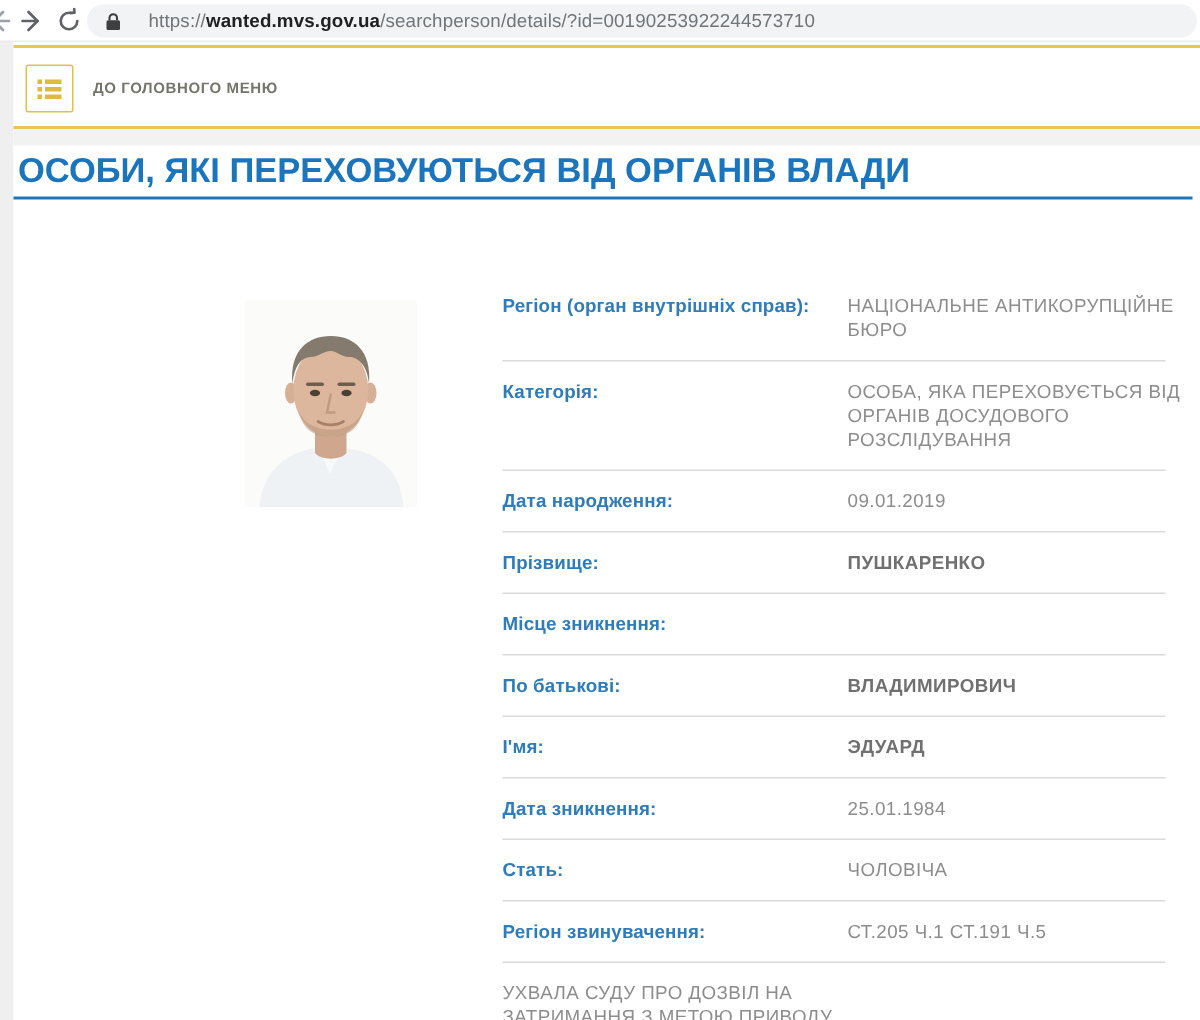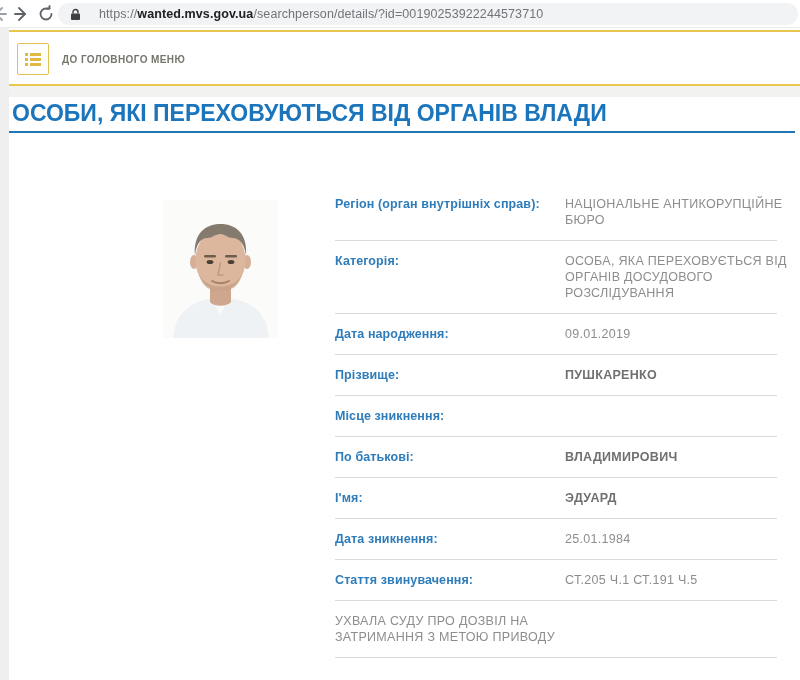--- a/index.html
+++ b/index.html
@@ -149,21 +149,25 @@
       </div>
       <div class="row strong">
         <div class="lbl">І'мя:</div>
         <div class="val">ЭДУАРД</div>
       </div>
       <div class="row">
         <div class="lbl">Дата зникнення:</div>
         <div class="val">25.01.1984</div>
       </div>
       <div class="row">
-        <div class="lbl">Стаття звинувачення:</div>
+        <div class="lbl">Стать:</div>
+        <div class="val">ЧОЛОВІЧА</div>
+      </div>
+      <div class="row">
+        <div class="lbl">Регіон звинувачення:</div>
         <div class="val">СТ.205 Ч.1 СТ.191 Ч.5</div>
       </div>
       <div class="row">
         <div class="val">УХВАЛА СУДУ ПРО ДОЗВІЛ НА ЗАТРИМАННЯ З МЕТОЮ ПРИВОДУ</div>
       </div>
 
     </div>
 
   </div>
 </div>

